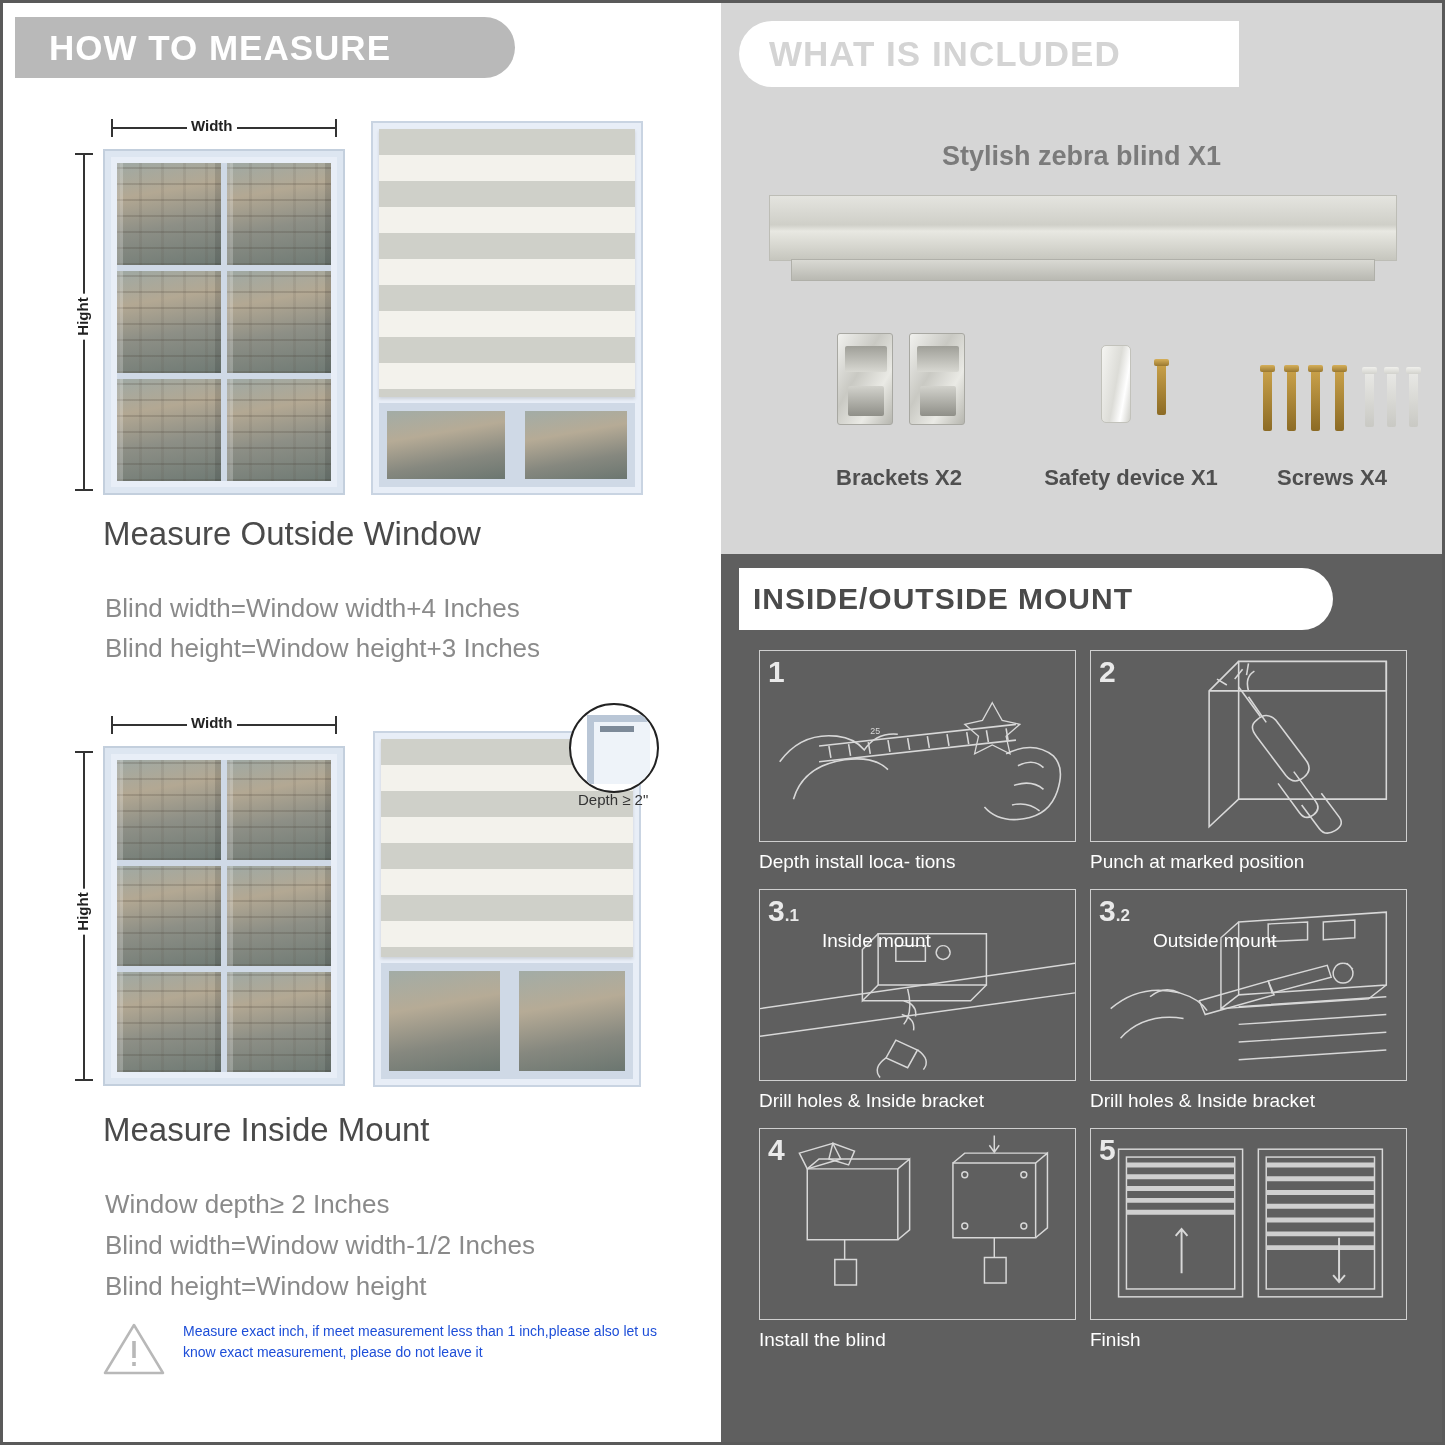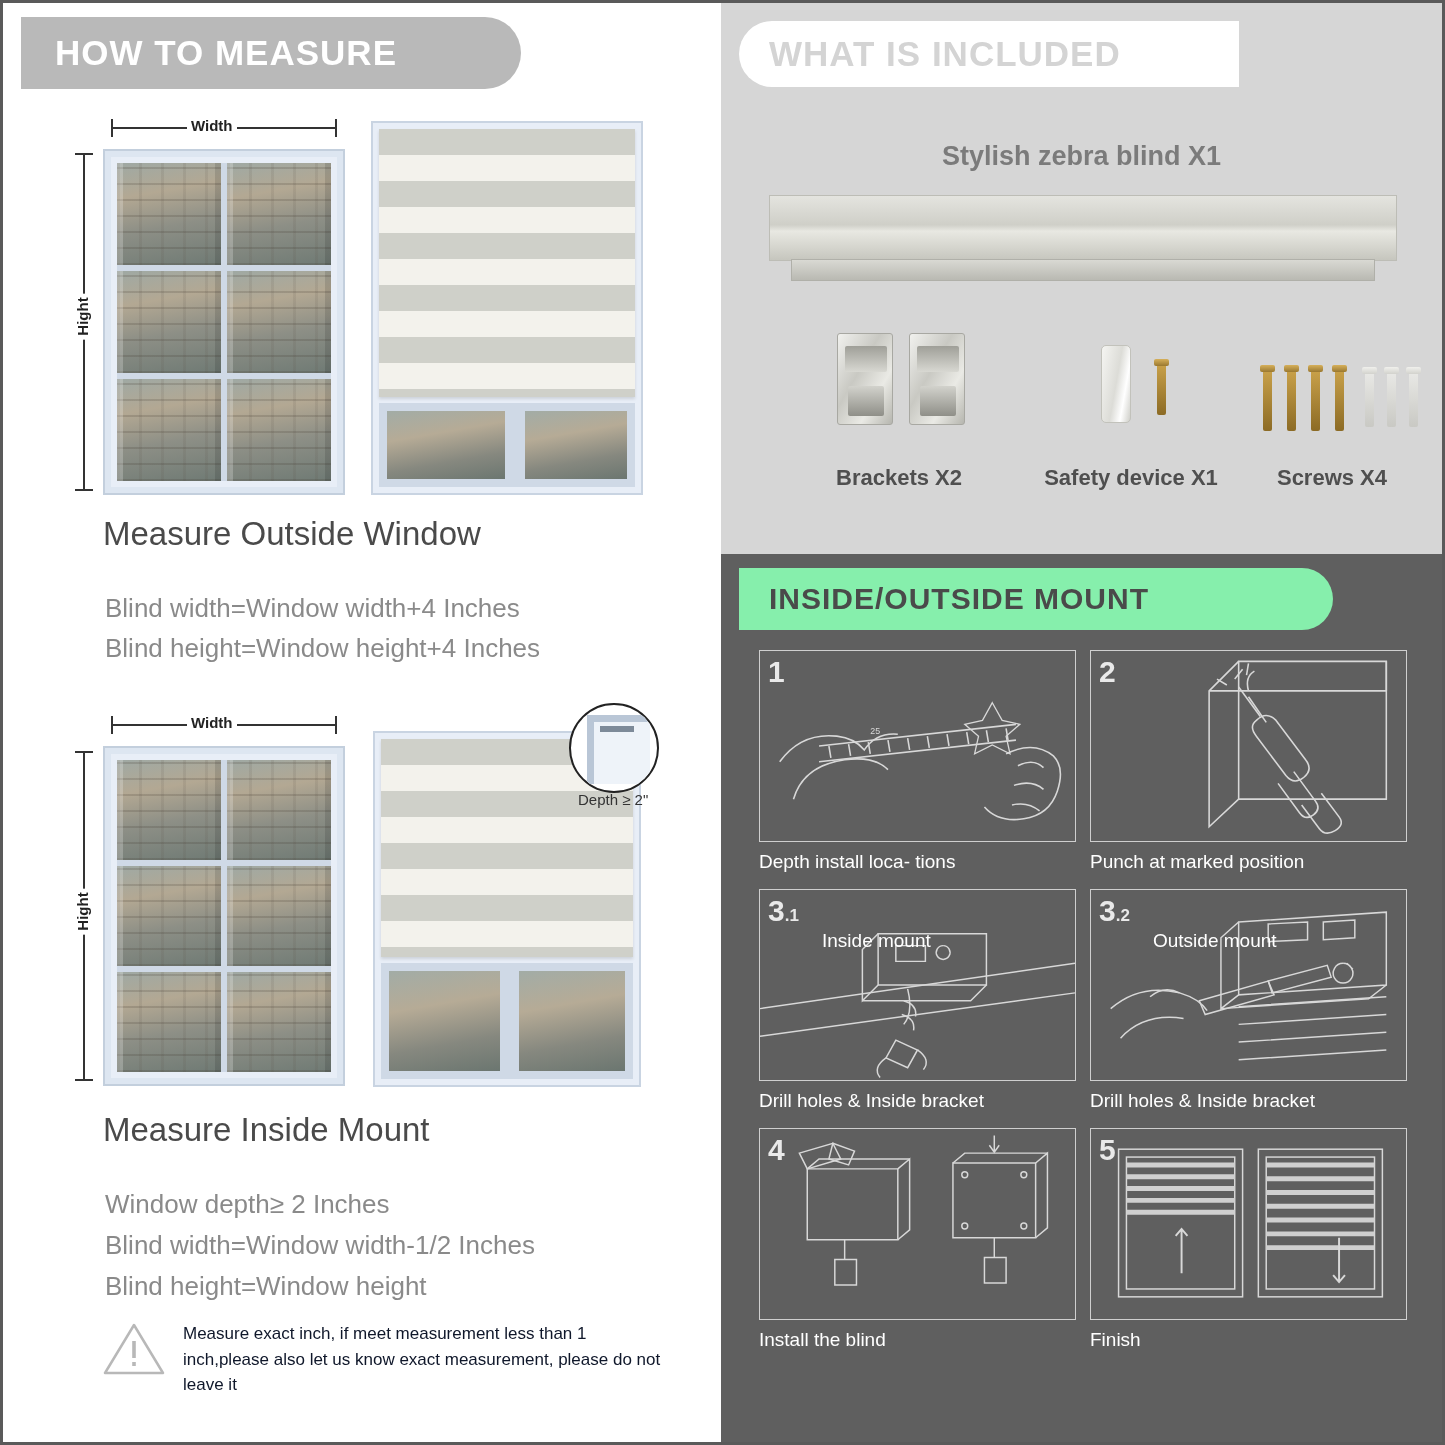--- a/index.html
+++ b/index.html
@@ -32,22 +32,22 @@
     box-sizing: border-box;
   }
   .header-tab {
     position: absolute;
     display: flex;
     align-items: center;
     font-weight: bold;
     letter-spacing: 1px;
   }
   .htm-tab {
-    left: 18px; top: 14px;
-    width: 500px; height: 72px;
+    left: 12px; top: 14px;
+    width: 500px; height: 61px;
     background: #b9b9b9;
     border-radius: 0 36px 36px 0;
     color: #ffffff;
     font-size: 35px;
     padding-left: 34px;
     box-sizing: border-box;
   }
   .arrow-line {
     position: absolute;
     background: #333;
@@ -172,23 +172,23 @@
     gap: 18px;
     align-items: flex-start;
   }
   .warn-tri {
     flex: 0 0 auto;
     width: 62px; height: 56px;
     position: relative;
   }
   .warn-tri svg { display:block; }
   .warn-text {
-    font-size: 17px;
+    font-size: 14px;
     line-height: 1.5;
-    color: #0f172a;
+    color: #1d4ed8;
   }
 
   
   .right-top {
     position: absolute;
     left: 718px; top: 0;
     width: 721px; height: 551px;
     background: #d6d6d6;
   }
   .wii-tab {
@@ -308,29 +308,29 @@
   .right-bottom {
     position: absolute;
     left: 718px; top: 551px;
     width: 721px; height: 888px;
     background: #5f5f5f;
   }
   .iom-tab {
     position: absolute;
     left: 18px; top: 14px;
     width: 594px; height: 62px;
-    background: #86efac;
+    background: #ffffff;
     border-radius: 0 31px 31px 0;
     color: #4a4a4a;
     font-size: 30px;
     font-weight: bold;
     letter-spacing: 1px;
     display: flex;
     align-items: center;
-    padding-left: 30px;
+    padding-left: 14px;
     box-sizing: border-box;
   }
   .steps {
     position: absolute;
     left: 38px; top: 96px;
     width: 648px;
     display: grid;
     grid-template-columns: 1fr 1fr;
     gap: 16px 14px;
   }
@@ -402,21 +402,21 @@
     <div class="blind-wrap" style="left:368px; top:118px; width:272px; height:374px;">
       <div class="blind-fabric" style="height:268px;"></div>
       <div class="blind-window" style="top:280px;">
         <div class="sub" style="left:8px; width:46%;"></div>
         <div class="sub" style="right:8px; width:40%;"></div>
       </div>
     </div>
 
     <div class="section-title" style="left:100px; top:512px;">Measure Outside Window</div>
     <div class="section-line" style="left:102px; top:566px;">Blind width=Window width+4 Inches</div>
-    <div class="section-line" style="left:102px; top:606px;">Blind height=Window height+4 Inches</div>
+    <div class="section-line" style="left:102px; top:606px;">Blind height=Window height+3 Inches</div>
 
     <div class="arrow-line" style="left:108px; top:721px; width:226px; height:2px;"></div>
     <div class="arrow-line" style="left:108px; top:713px; width:2px; height:18px;"></div>
     <div class="arrow-line" style="left:332px; top:713px; width:2px; height:18px;"></div>
     <div class="dim-label" style="left:184px; top:711px;">Width</div>
 
     <div class="arrow-line" style="left:80px; top:748px; width:2px; height:330px;"></div>
     <div class="arrow-line" style="left:72px; top:748px; width:18px; height:2px;"></div>
     <div class="arrow-line" style="left:72px; top:1076px; width:18px; height:2px;"></div>
     <div class="dim-label vert" style="left:56px; top:900px;">Hight</div>

